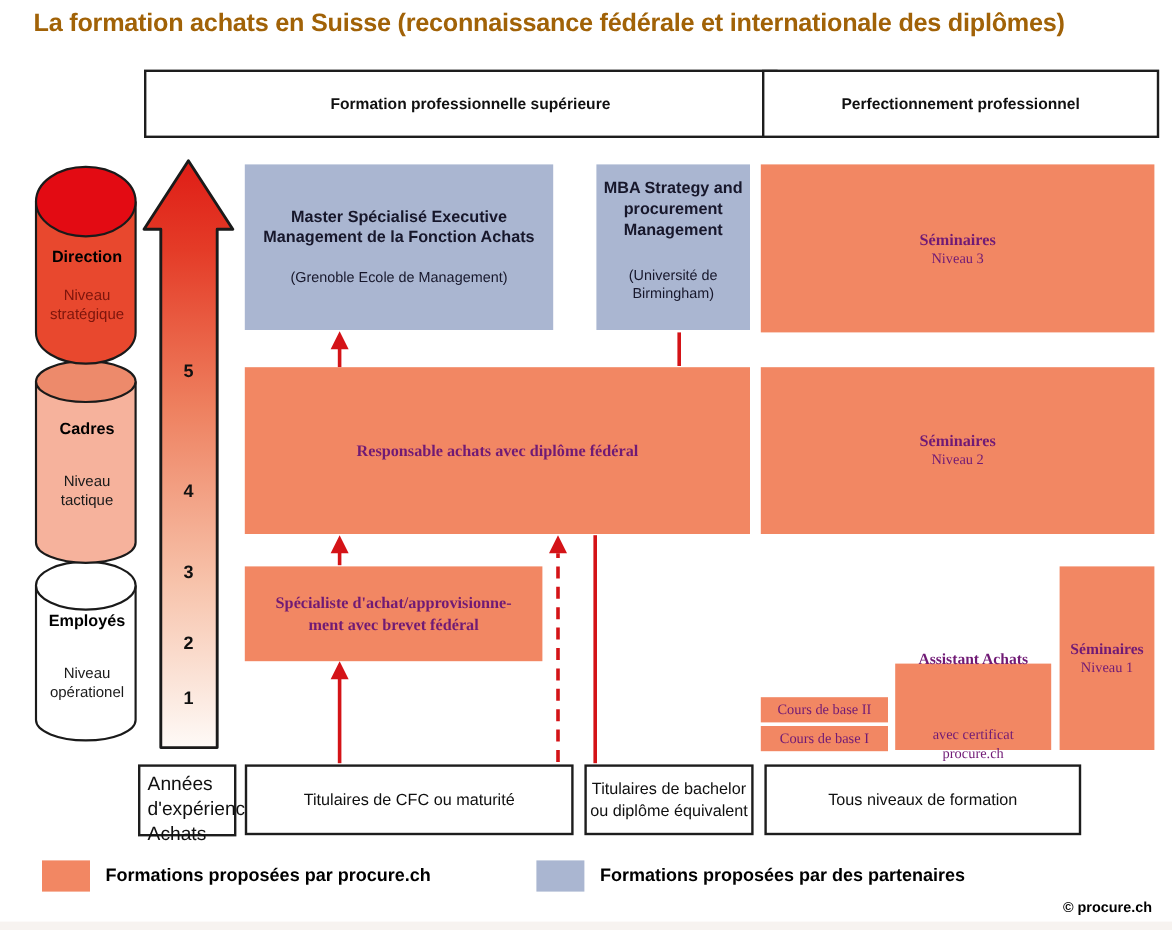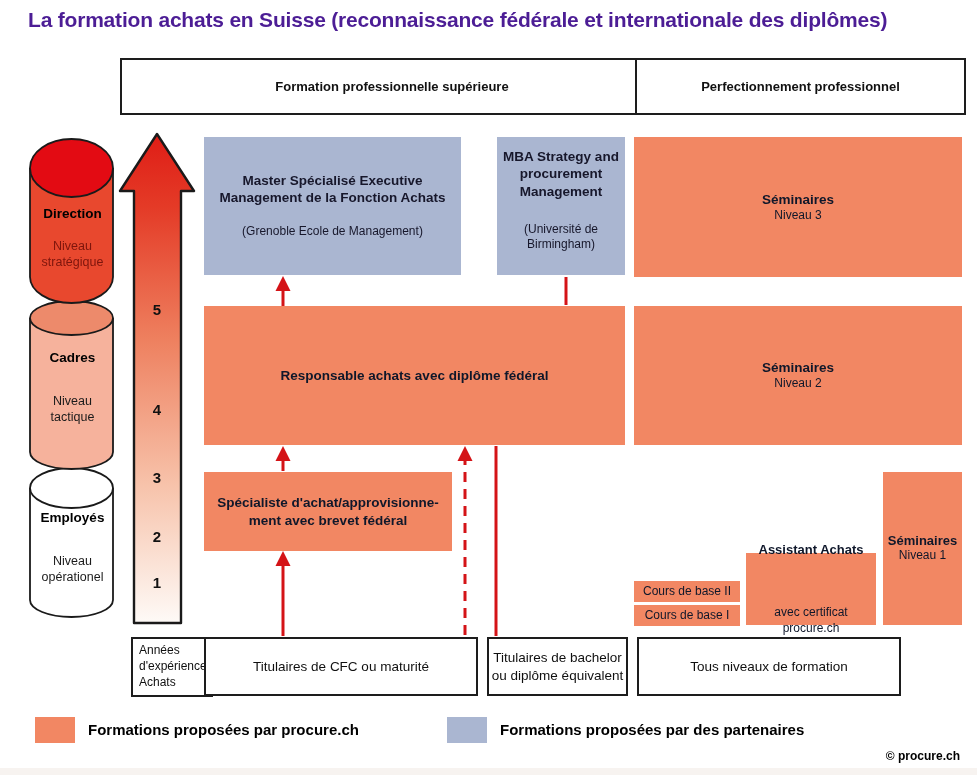--- a/index.html
+++ b/index.html
@@ -1,26 +1,26 @@
 <!DOCTYPE html>
 <html><head>
 <meta charset="utf-8">
 <style>
   html,body{margin:0;padding:0;background:#ffffff;}
   .stage{
     position:relative;width:977px;height:775px;background:#ffffff;
     font-family:"Liberation Sans", sans-serif;color:#111;overflow:hidden;
   }
   .abs{position:absolute;}
-  .page-title{left:28px;top:8px;font-size:21px;font-weight:700;letter-spacing:-0.2px;color:#4c1d95;white-space:nowrap;}
+  .page-title{left:28px;top:8px;font-size:21px;font-weight:700;letter-spacing:-0.2px;color:#a16207;white-space:nowrap;}
   .hdr{top:58px;height:53px;border:2px solid #1d1d1d;background:#fff;
        display:flex;align-items:center;justify-content:center;
        font-size:13px;font-weight:700;text-align:center;}
   .box{display:flex;flex-direction:column;align-items:center;justify-content:center;text-align:center;}
-  .salmon{background:#f28763;color:#0f172a;}
+  .salmon{background:#f28763;color:#701a75;font-family:Liberation Serif, serif;}
   .blue{background:#aab6d1;color:#17172b;}
   .whitebox{background:#fff;border:2px solid #1d1d1d;color:#101010;}
   .b{font-weight:700;}
   .t13{font-size:13.5px;line-height:1.28;}
   .t12{font-size:12px;line-height:1.3;}
   .cyl-label{width:95px;left:25px;text-align:center;z-index:2;}
   .lvl-num{width:30px;left:142px;text-align:center;font-size:15px;font-weight:700;color:#111;z-index:2;}
   .legend-label{font-size:15px;font-weight:600;line-height:26px;color:#000;white-space:nowrap;}
   svg{display:block;}
 </style>
@@ -166,21 +166,21 @@
   </div>
 
   <div class="abs box salmon" style="left:746px;top:553px;width:130px;height:72px;z-index:1;gap:48px;">
     <div class="b" style="font-size:13px;">Assistant Achats</div>
     <div class="t12">
       <span style="display:block;">avec certificat</span>
       <span style="display:block;">procure.ch</span>
     </div>
   </div>
 
-  <div class="abs whitebox" style="left:115px;top:637px;width:82px;height:60px;box-sizing:border-box;padding:4px 6px;font-size:12px;line-height:1.32;z-index:1;margin-left:16px;">
+  <div class="abs whitebox" style="left:115px;top:637px;width:82px;height:60px;box-sizing:border-box;padding:4px 6px;font-size:16px;line-height:1.32;z-index:1;">
     <span style="display:block;">Années</span>
     <span style="display:block;">d'expérience</span>
     <span style="display:block;">Achats</span>
   </div>
 
   <div class="abs box whitebox" style="left:204px;top:637px;width:274px;height:59px;box-sizing:border-box;z-index:1;">
     <div class="t13">Titulaires de CFC ou maturité</div>
   </div>
 
   <div class="abs box whitebox" style="left:487px;top:637px;width:141px;height:59px;box-sizing:border-box;z-index:1;">

